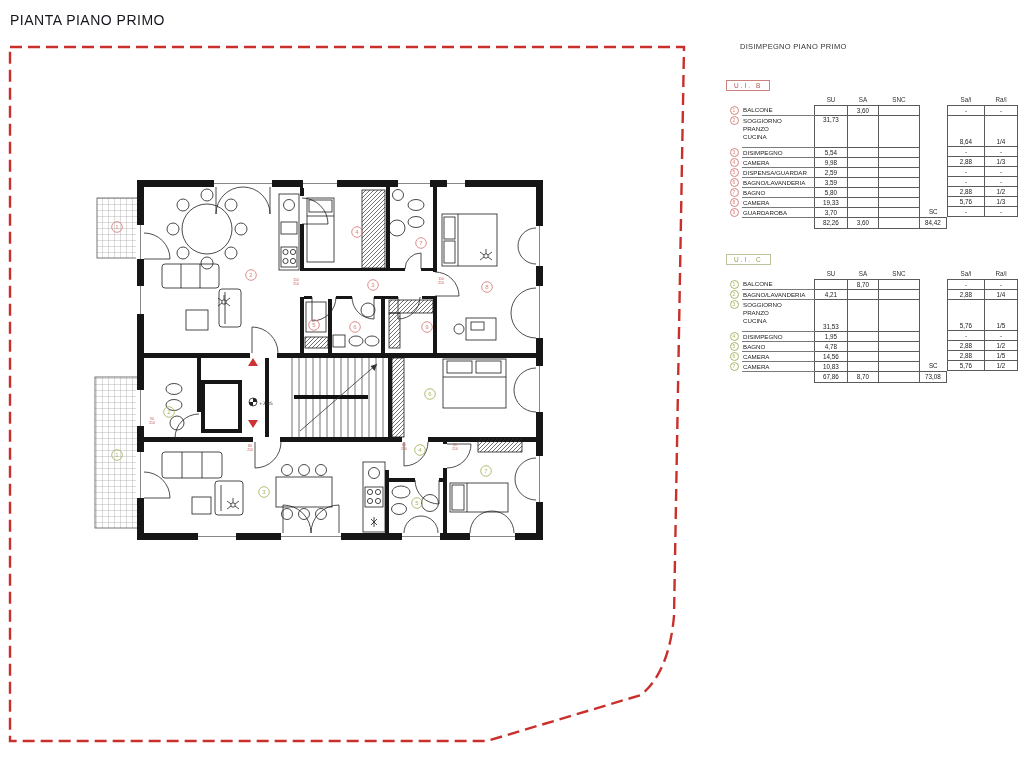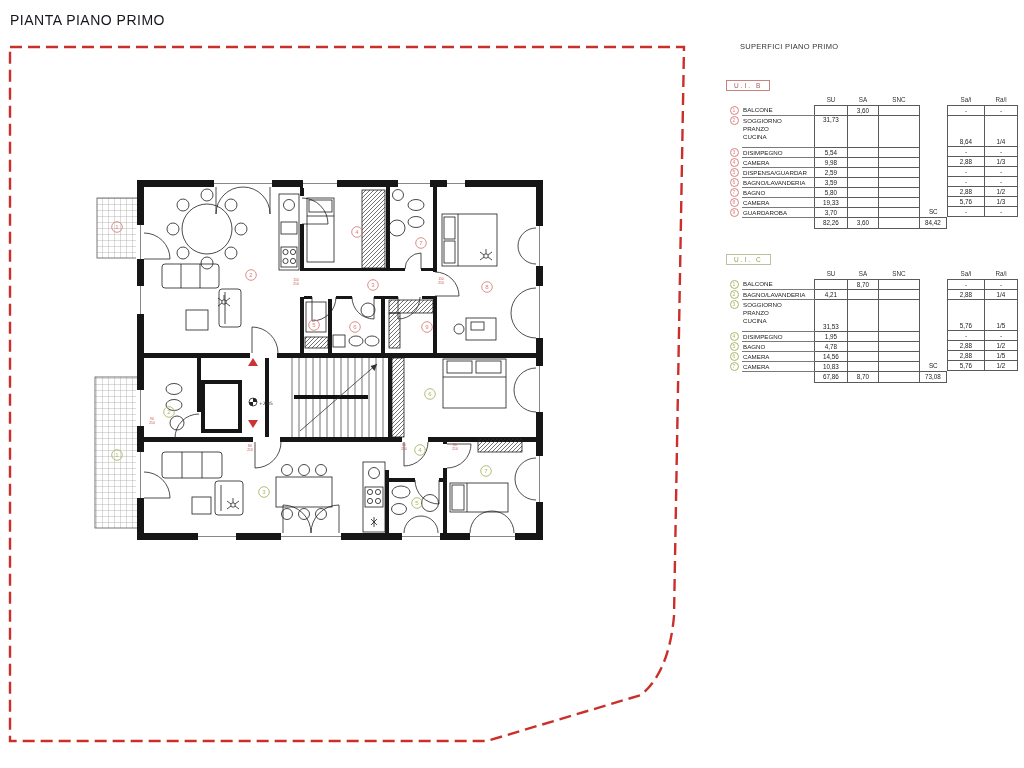--- a/index.html
+++ b/index.html
@@ -330,21 +330,21 @@
     <g id="door-labels">
         <text x="404" y="446" font-size="3.4" text-anchor="middle" fill="#c0504d"><tspan x="404" dy="0">80</tspan><tspan x="404" dy="4">210</tspan></text>
         <text x="455" y="446" font-size="3.4" text-anchor="middle" fill="#c0504d"><tspan x="455" dy="0">80</tspan><tspan x="455" dy="4">210</tspan></text>
         <text x="152" y="420" font-size="3.4" text-anchor="middle" fill="#c0504d"><tspan x="152" dy="0">90</tspan><tspan x="152" dy="4">210</tspan></text>
         <text x="250" y="447" font-size="3.4" text-anchor="middle" fill="#c0504d"><tspan x="250" dy="0">80</tspan><tspan x="250" dy="4">210</tspan></text>
         <text x="296" y="281" font-size="3.4" text-anchor="middle" fill="#c0504d"><tspan x="296" dy="0">110</tspan><tspan x="296" dy="4">210</tspan></text>
         <text x="441" y="280" font-size="3.4" text-anchor="middle" fill="#c0504d"><tspan x="441" dy="0">110</tspan><tspan x="441" dy="4">210</tspan></text>
       </g>
   </svg>
 
-  <div class="legend-title">SUPERFICI PIANO PRIMO</div>
+  <div class="legend-title">DISIMPEGNO PIANO PRIMO</div>
   <div id="unit-tables">
       <div class="unit-block" style="left: 726px; top: 74px;"><div class="unit-label" style="border-color: rgb(201, 130, 126); color: rgb(181, 83, 79);">U.I.  B</div><div class="tables-row">
           <table class="tbl main">
             <tbody>
               <tr class="hdr">
                 <td class="h"></td>
                 <td class="h"></td>
                 <td class="h">SU</td>
                 <td class="h">SA</td>
                 <td class="h">SNC</td>

